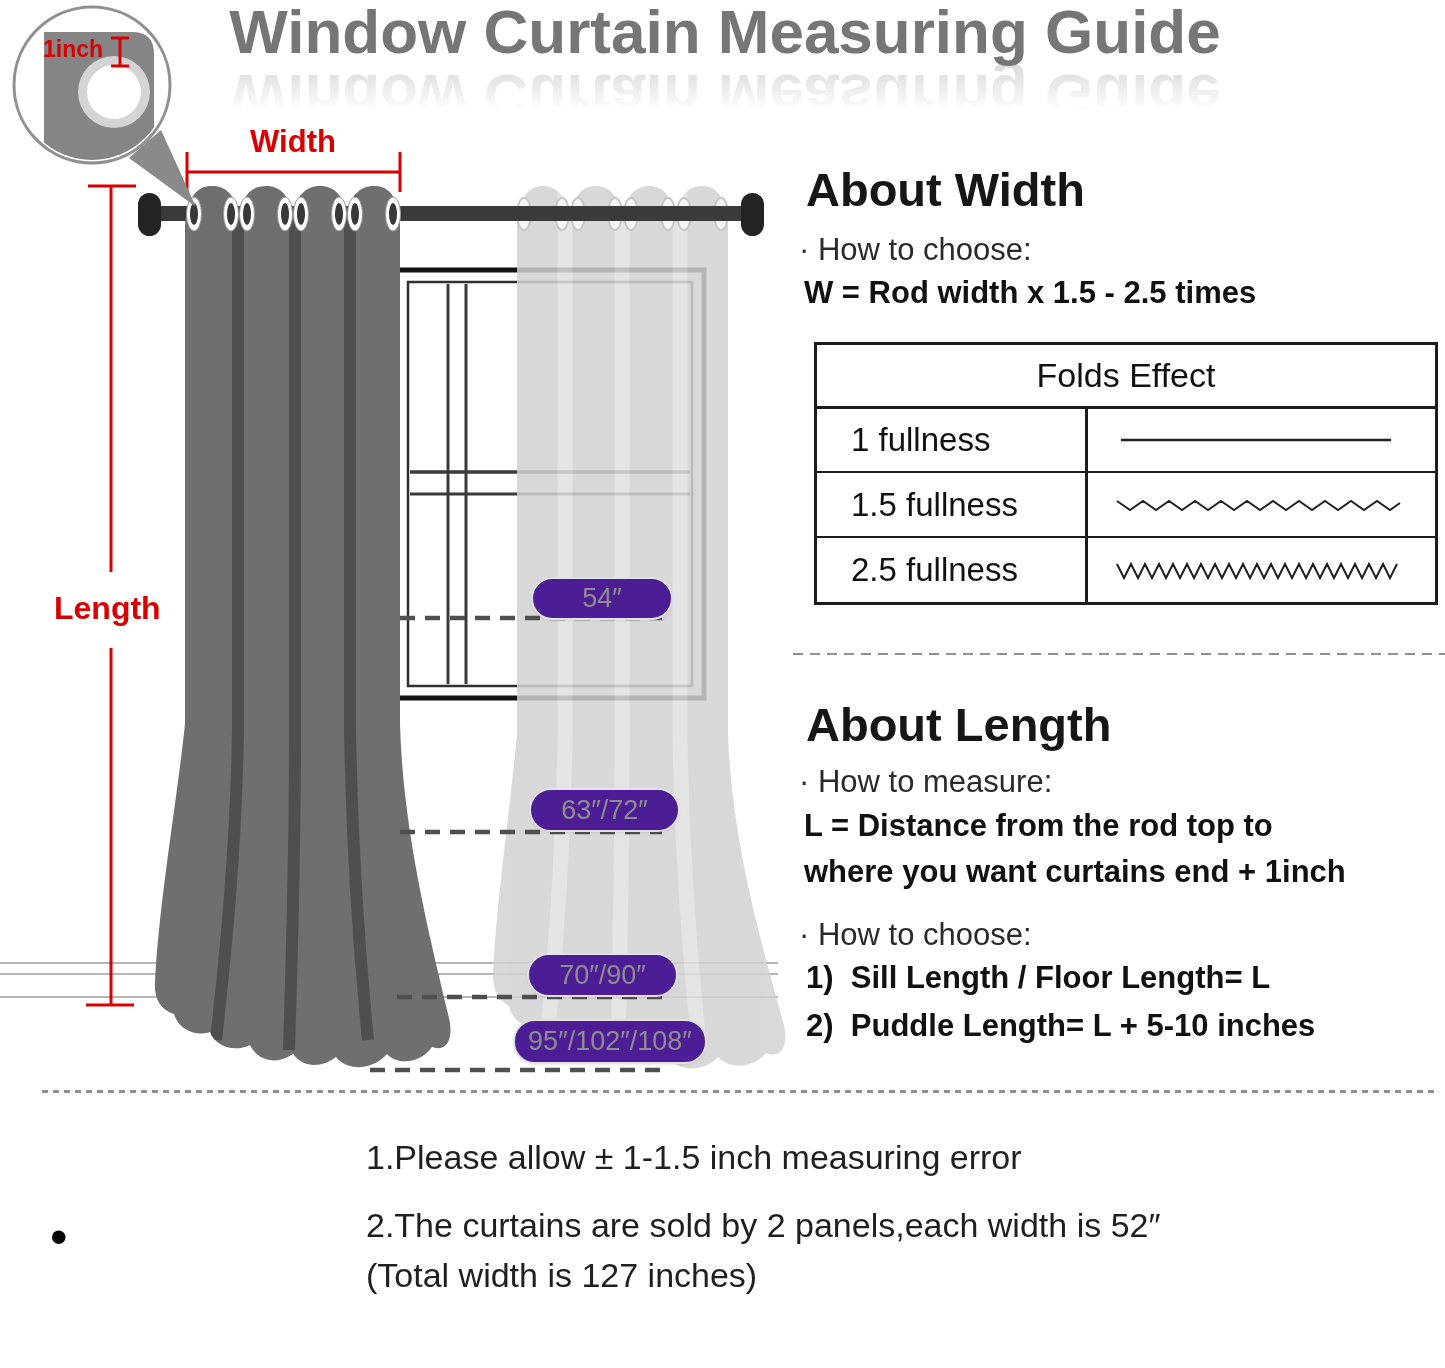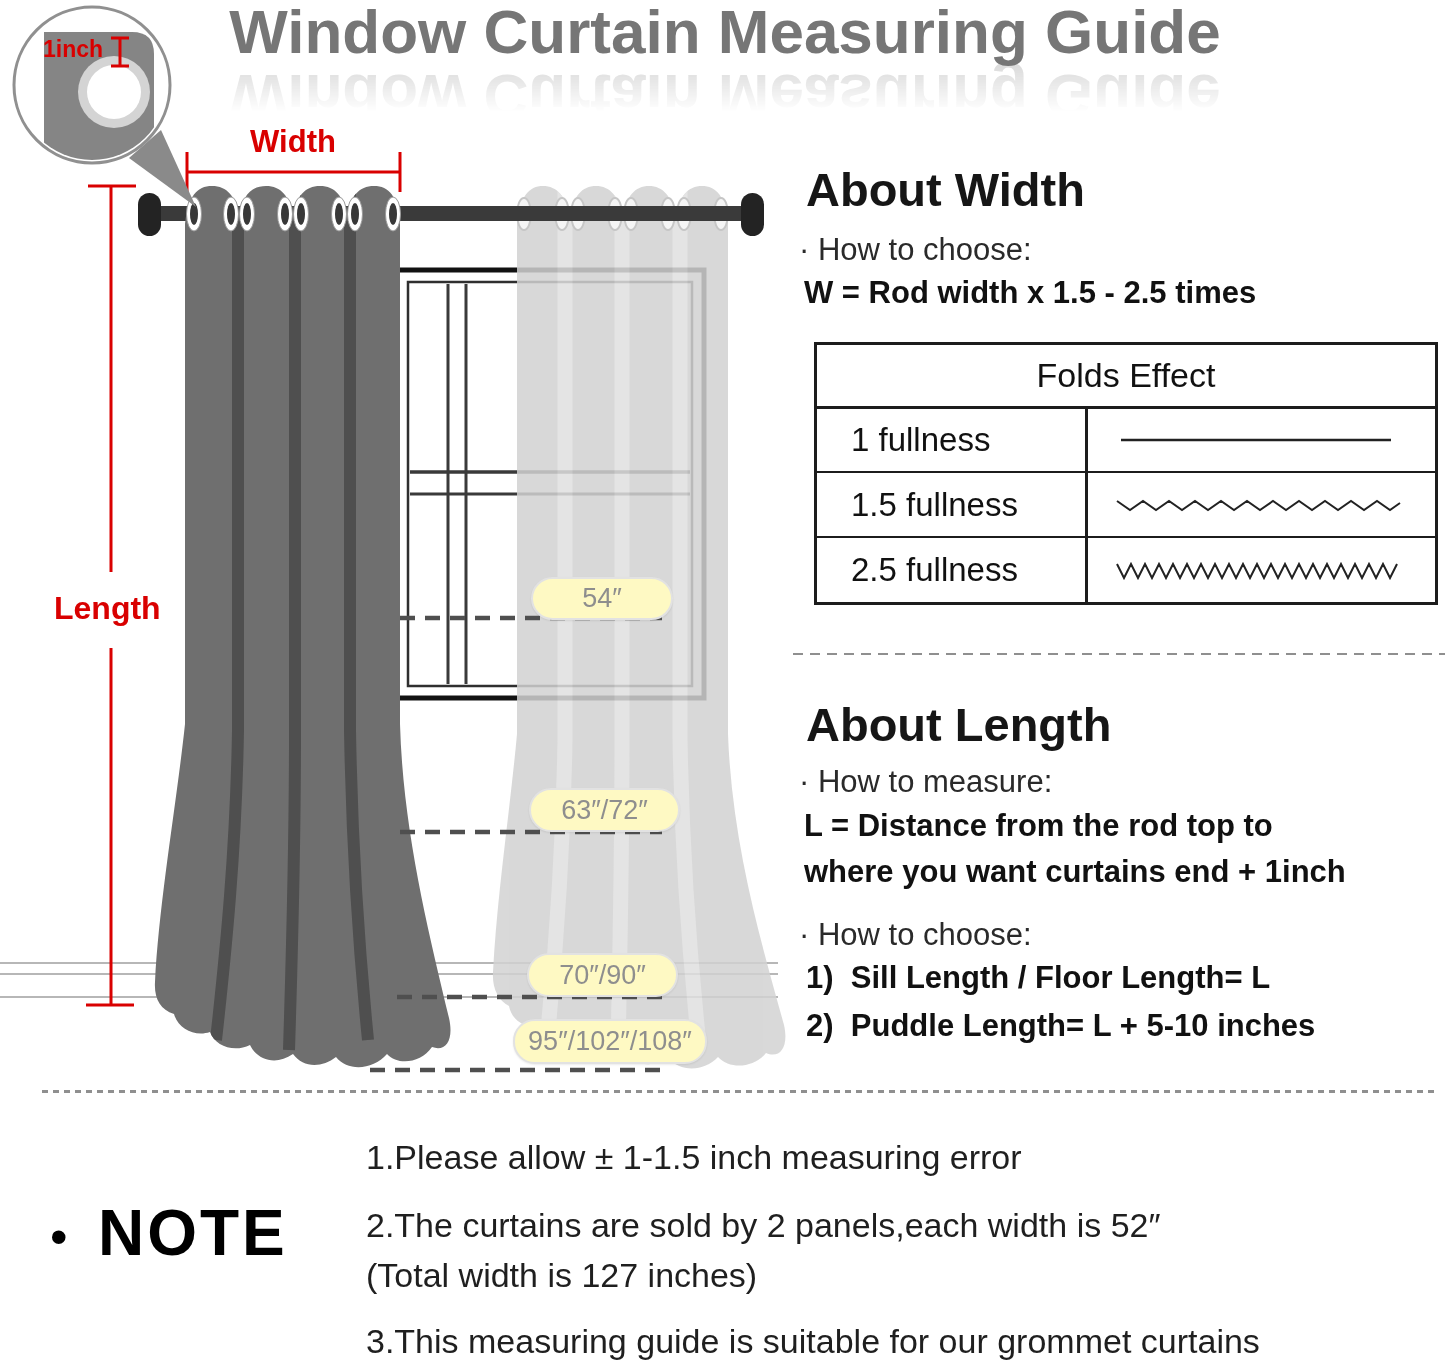--- a/index.html
+++ b/index.html
@@ -8,21 +8,21 @@
   .abs{position:absolute;white-space:nowrap;}
   .red{color:#d90000;}
   .title{top:0;left:150;width:1150px;left:150px;text-align:center;font-size:62px;font-weight:600;
          color:#767676;letter-spacing:0px;line-height:64px;}
   .title-reflect{top:64px;left:150px;width:1150px;text-align:center;font-size:62px;font-weight:600;
          color:#767676;line-height:64px;transform:scaleY(-1);opacity:.28;
          -webkit-mask-image:linear-gradient(to bottom,transparent 25%,rgba(0,0,0,.9) 95%);
          mask-image:linear-gradient(to bottom,transparent 25%,rgba(0,0,0,.9) 95%);}
   .meas-label{font-weight:600;}
   .pill{position:absolute;display:flex;align-items:center;justify-content:center;
-        background:#fef9c3;border:2px solid #e2e2e2;border-radius:22px;color:#8e8e8e;
+        background:#4c1d95;border:2px solid #e2e2e2;border-radius:22px;color:#8e8e8e;
         font-size:27px;box-shadow:0 1px 2px rgba(0,0,0,.08);}
   .h1{font-size:47px;font-weight:600;color:#161616;}
   .plain{font-size:31px;color:#2a2a2a;}
   .formula{font-size:31px;font-weight:600;color:#111;}
   .prewrap{white-space:pre;}
   
   .folds{position:absolute;left:814px;top:342px;width:618px;border:3px solid #1c1c1c;
          display:grid;grid-template-columns:271px 1fr;grid-template-rows:64px 64px 65px 64px;}
   .folds .hdr{grid-column:1/3;display:flex;align-items:center;justify-content:center;
          font-size:34px;font-weight:500;color:#111;border-bottom:3px solid #1c1c1c;}
@@ -231,19 +231,17 @@
   <div class="abs formula" style="left:804px;top:808px;">L = Distance from the rod top to</div>
   <div class="abs plain" style="left:799px;top:764px;">· How to measure:</div>
   <div class="abs formula" style="left:804px;top:854px;">where you want curtains end + 1inch</div>
   <div class="abs plain" style="left:799px;top:917px;">· How to choose:</div>
   <div class="abs formula prewrap" style="left:806px;top:960px;">1)  Sill Length / Floor Length= L</div>
   <div class="abs formula prewrap" style="left:806px;top:1008px;">2)  Puddle Length= L + 5-10 inches</div>
 
   <div class="dot-div" style="left:42px;top:1090px;width:1396px;"></div>
 
   <div class="abs note-bullet" style="left:50px;top:1208px;">•</div>
-  <div class="abs note-head" style="left:98px;top:1196px;">NOTE</div>
   <div class="abs note-item" style="left:366px;top:1138px;">1.Please allow ± 1-1.5 inch measuring error</div>
   <div class="abs note-item" style="left:366px;top:1206px;">2.The curtains are sold by 2 panels,each width is 52″</div>
   <div class="abs note-item" style="left:366px;top:1256px;">(Total width is 127 inches)</div>
-  <div class="abs note-item" style="left:366px;top:1322px;">3.This measuring guide is suitable for our grommet curtains</div>
 
 </div>
 
 </body></html>

